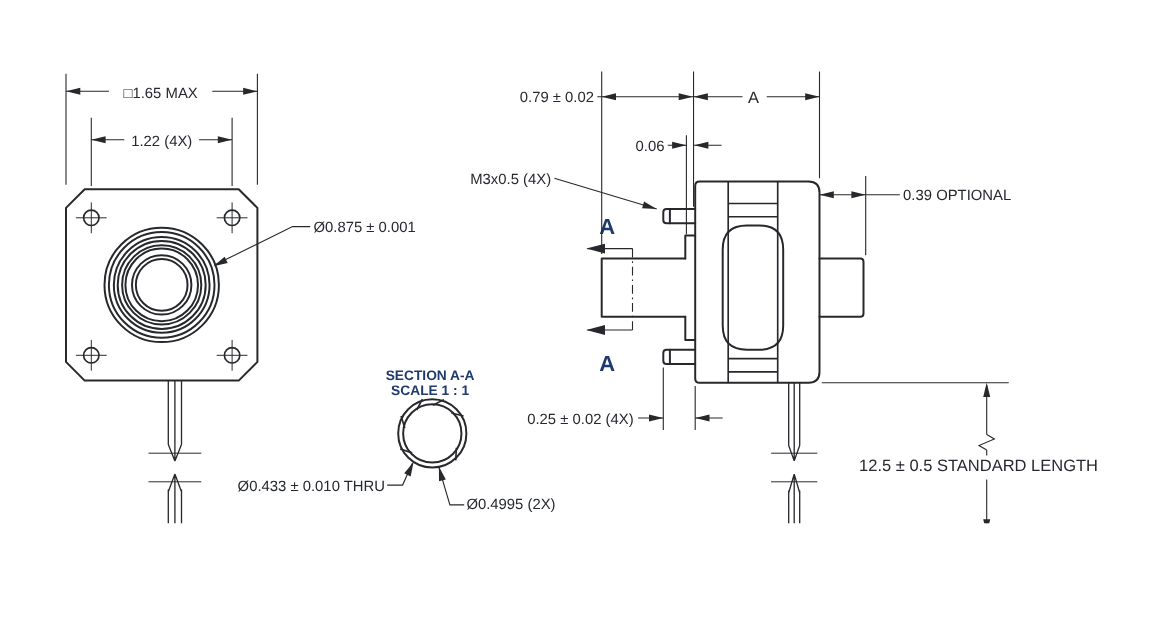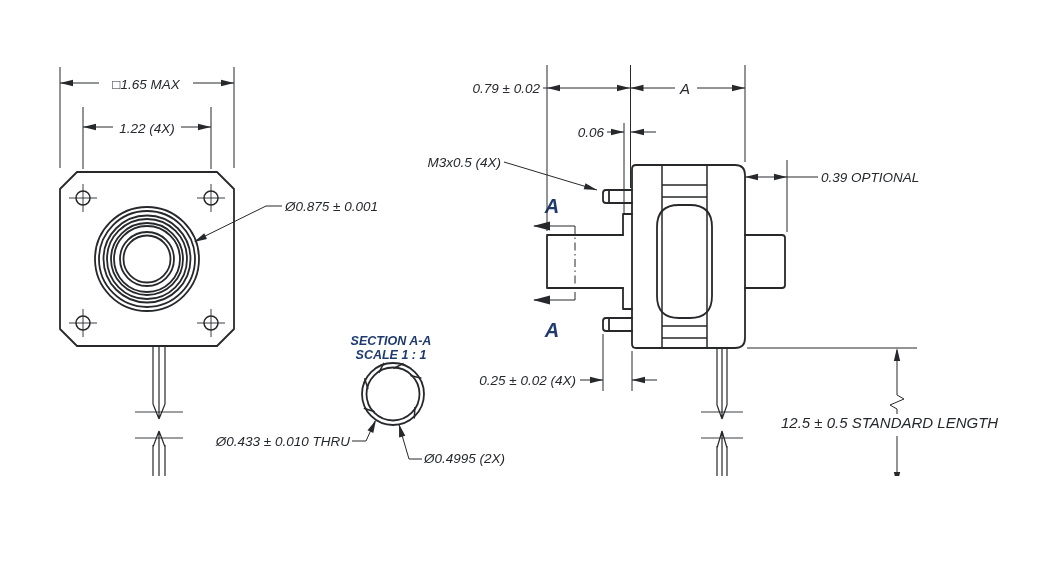--- a/index.html
+++ b/index.html
@@ -1,17 +1,17 @@
 <!DOCTYPE html>
 <html style="--line: #26282b; --text: #25282e; --section_text: #1e3a6e; --background: #ffffff;"><head>
 <meta charset="utf-8">
 <style>
   html,body{margin:0;padding:0;background:#fff;}
   .canvas{position:relative;width:1051px;height:476px;background:var(--background,#ffffff);
-          font-family:"Liberation Sans",sans-serif;overflow:hidden;font-style:italic;}
+          font-family:"Liberation Sans",sans-serif;overflow:hidden;}
   svg{display:block;}
   .obj{fill:none;stroke:var(--line,#26282b);stroke-width:1.8;stroke-linejoin:round;stroke-linecap:round;}
   .mid{fill:none;stroke:var(--line,#26282b);stroke-width:1.5;}
   .thin{fill:none;stroke:var(--line,#26282b);stroke-width:0.9;}
   .wire{fill:none;stroke:var(--line,#26282b);stroke-width:1.2;}
   .dim{fill:none;stroke:var(--line,#26282b);stroke-width:1;}
   .arr{fill:var(--line,#26282b);stroke:none;}
   .t{font-family:"Liberation Sans",sans-serif;font-size:13.5px;fill:var(--text,#25282e);}
   .tl{font-size:15px;}
   .sec{font-family:"Liberation Sans",sans-serif;font-weight:bold;font-size:12.5px;fill:var(--section_text,#1e3a6e);}

